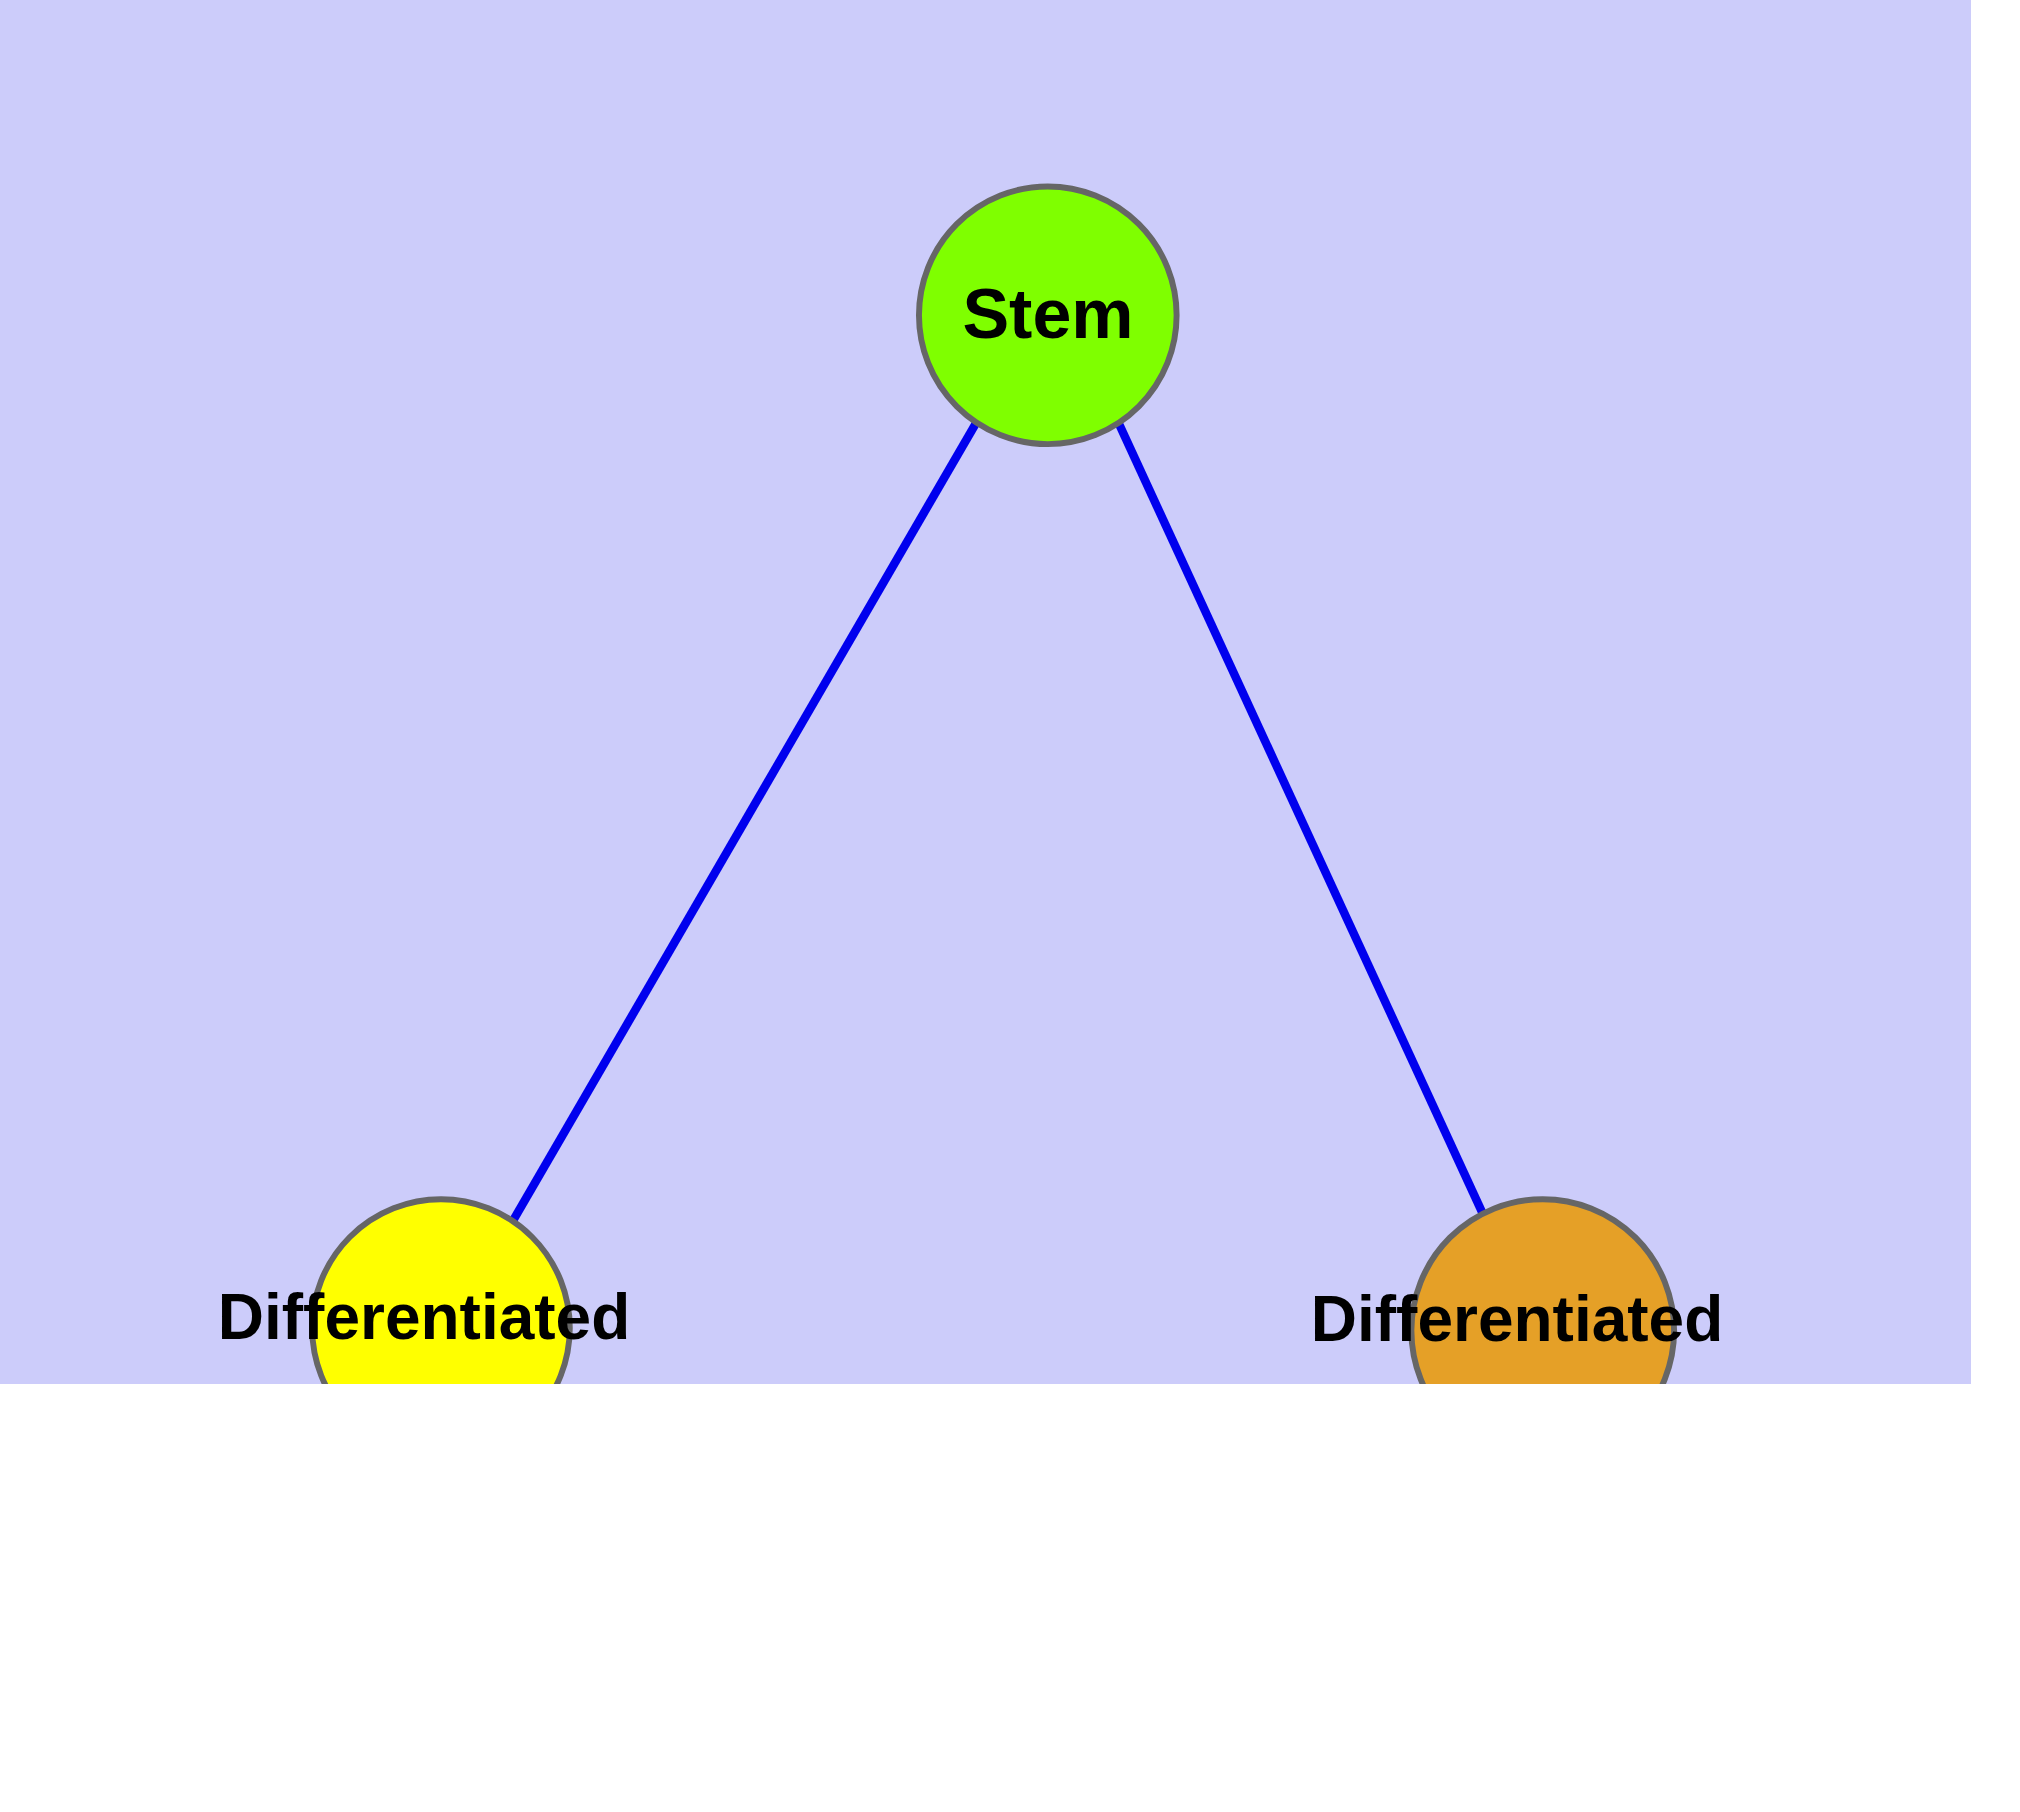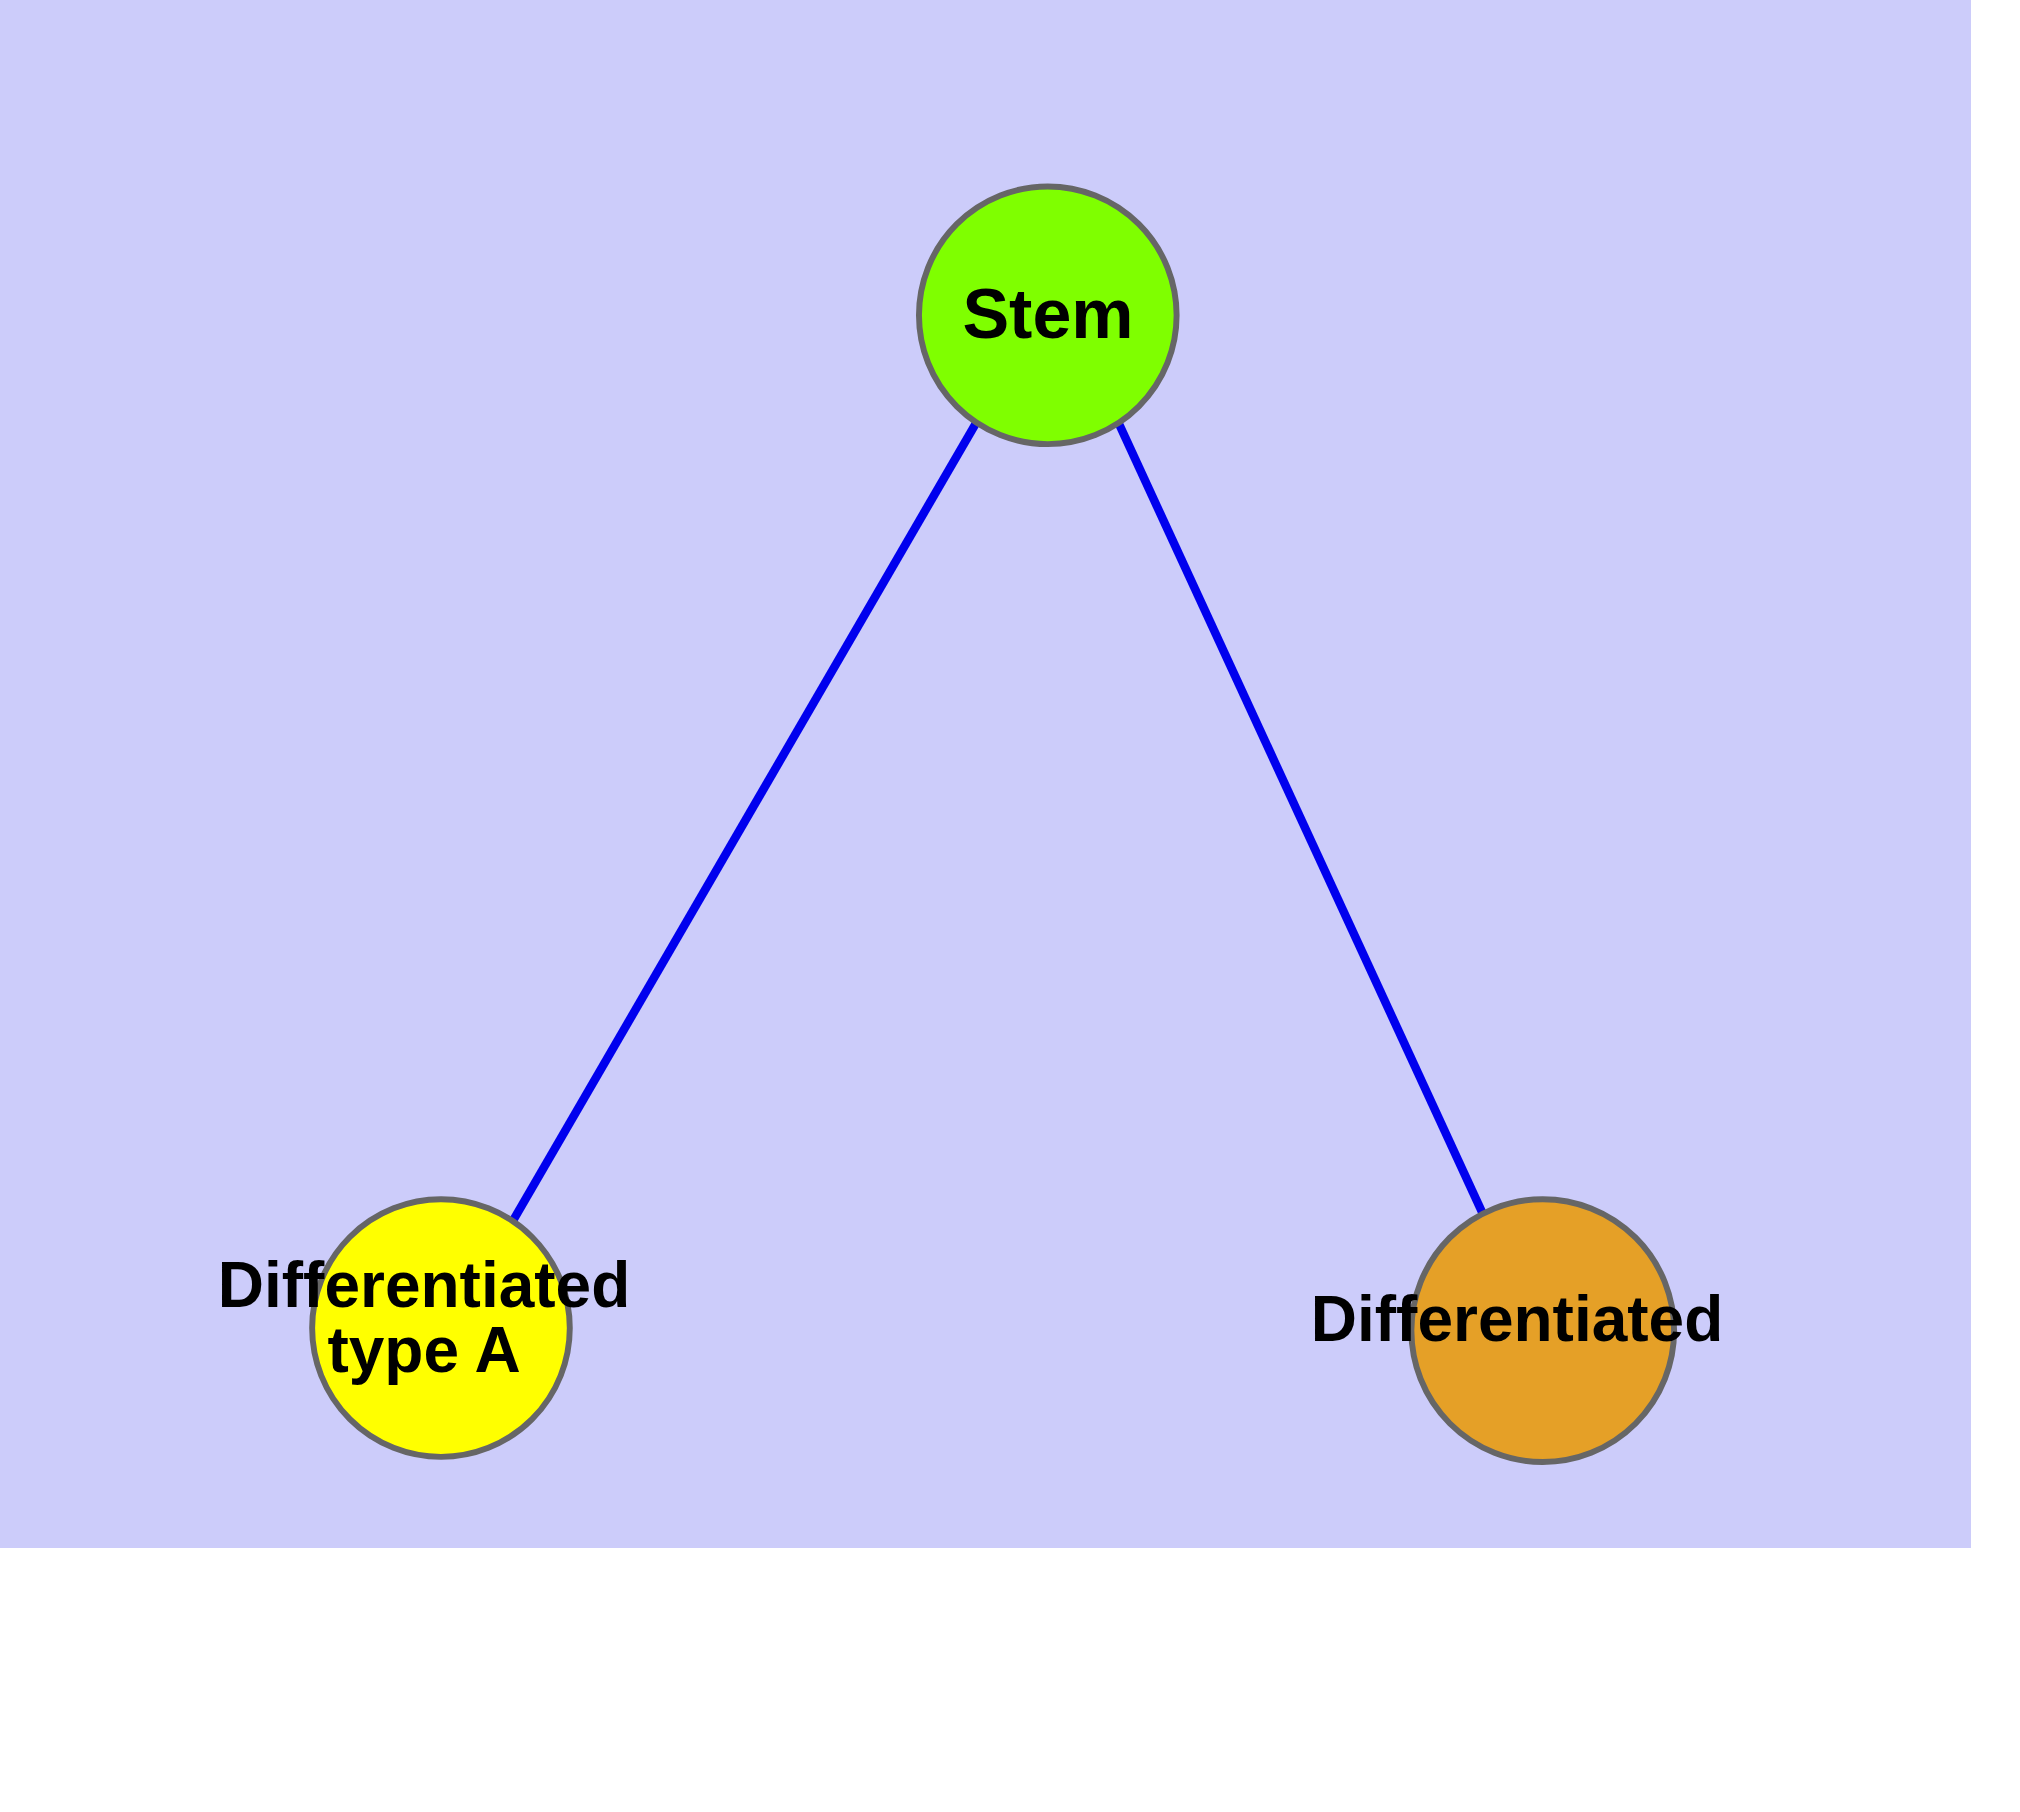--- a/index.html
+++ b/index.html
@@ -3,21 +3,21 @@
 <meta charset="utf-8">
 <style>
   html, body {
     margin: 0;
     padding: 0;
     background: #ffffff;
   }
   #canvas {
     position: relative;
     width: 2021px;
-    height: 1548px;
+    height: 1384px;
     background: #ffffff;
     overflow: hidden;
     font-family: "Liberation Sans", sans-serif;
   }
   
   #plot-surface {
     position: absolute;
     left: 0;
     top: 0;
     width: 1971px;
@@ -63,21 +63,20 @@
       <circle id="node-2" cx="1820" cy="1570" r="155" fill="#e5a027" stroke="#666666" stroke-width="7"></circle>
     </g>
   </svg>
 
   <div class="node-label label-stem" id="label-0" style="left: 1048px; top: 315px; color: rgb(0, 0, 0);">
     <div>Stem</div>
   </div>
 
   <div class="node-label label-leaf" id="label-1" style="left: 424px; top: 1318px; color: rgb(0, 0, 0);">
     <div>Differentiated</div>
-    <div>type A</div>
   </div>
 
   <div class="node-label label-leaf" id="label-2" style="left: 1517px; top: 1320px; color: rgb(0, 0, 0);">
     <div>Differentiated</div>
   </div>
 
 </div>
 
 
 </body></html>

